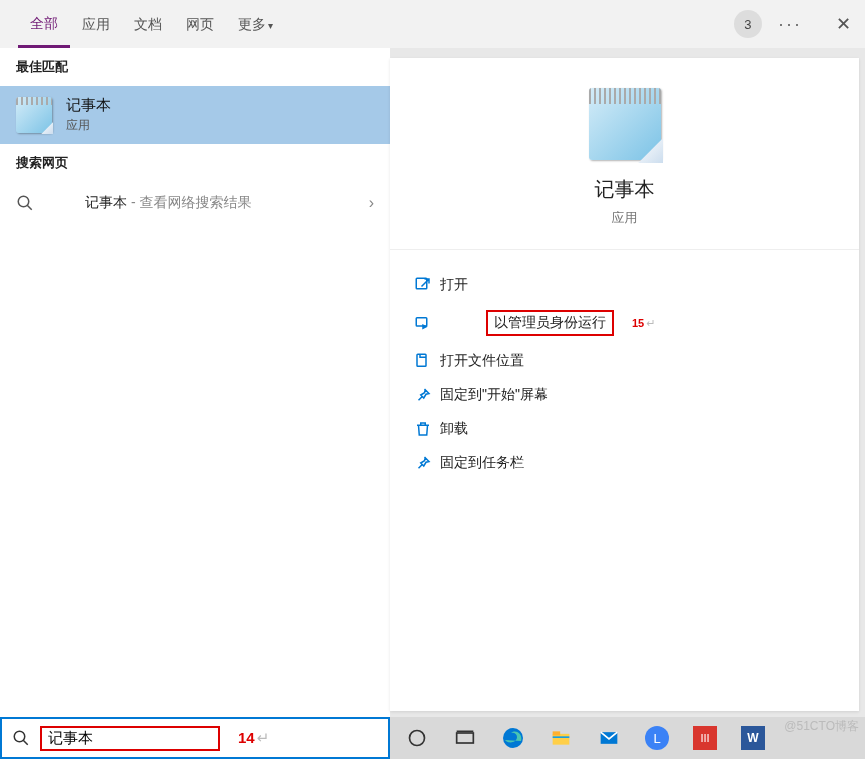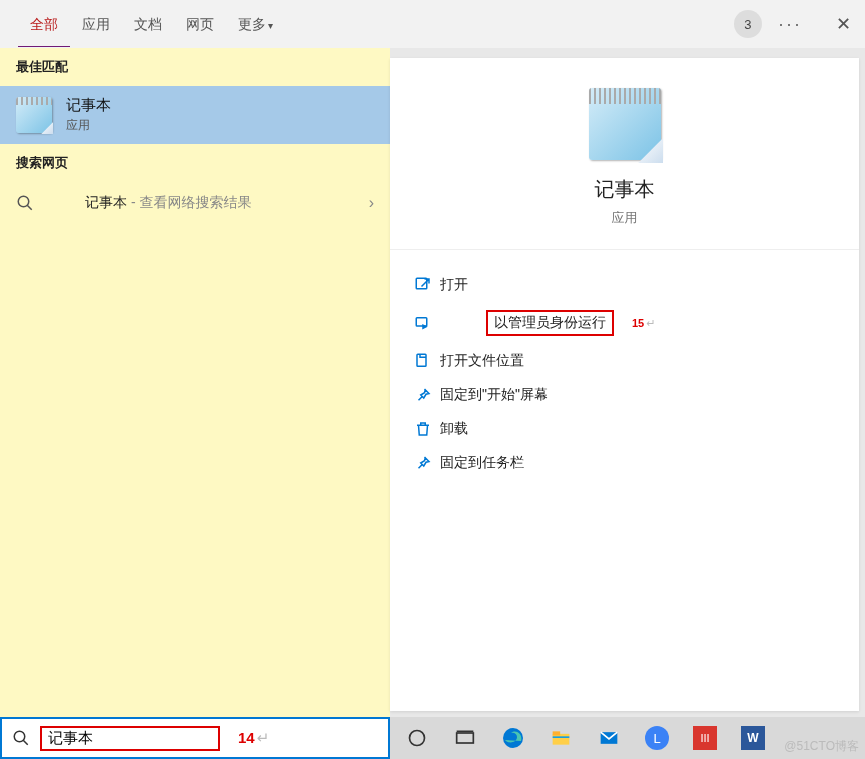--- a/index.html
+++ b/index.html
@@ -1,30 +1,30 @@
 <!DOCTYPE html>
 <html><head>
   <meta charset="utf-8">
   <style>
     * { margin: 0; padding: 0; box-sizing: border-box; font-family: "Microsoft YaHei", "Segoe UI", sans-serif; }
     body { width: 865px; height: 759px; background: #f2f2f2; overflow: hidden; position: relative; }
     
     
     .tabs-row { display: flex; align-items: center; height: 48px; padding-left: 18px; background: #f2f2f2; }
     .tab { padding: 14px 12px 12px; font-size: 14px; color: #555; cursor: pointer; }
-    .tab.active { color: #b91c1c; border-bottom: 1px solid #701a75; }
+    .tab.active { color: #701a75; border-bottom: 3px solid #701a75; }
     .dropdown-caret { margin-left: 2px; font-size: 10px; }
     .tabs-spacer { flex: 1; }
     .badge-circle { width: 28px; height: 28px; border-radius: 50%; background: #ddd; color: #444; font-size: 13px; display: flex; align-items: center; justify-content: center; margin-right: 16px; }
     .more-dots { font-size: 18px; color: #666; letter-spacing: 2px; margin-right: 20px; cursor: pointer; }
     .close-x { font-size: 18px; color: #555; padding: 6px 14px; cursor: pointer; }
     
     
     .content { display: flex; height: calc(100% - 48px - 42px); background: #e8e8e8; }
-    .left-pane { width: 390px; background: #fef9c3; }
+    .left-pane { width: 390px; background: #ffffff; }
     .right-pane { flex: 1; background: #fff; margin: 10px 6px 6px 0; box-shadow: 0 1px 3px rgba(0,0,0,0.1); display: flex; flex-direction: column; }
     
     .section-header { font-size: 13px; font-weight: 600; padding: 10px 16px; color: #222; }
     
     .result-row { display: flex; align-items: center; padding: 10px 16px; cursor: pointer; }
     .result-row.selected { background: #a5c9e8; }
     .result-icon { width: 36px; height: 36px; margin-right: 14px; display: flex; align-items: center; justify-content: center; }
     .result-labels { flex: 1; }
     .result-title { font-size: 15px; color: #111; }
     .result-sub { font-size: 12px; color: #555; margin-top: 2px; }
@@ -52,21 +52,21 @@
     .taskbar-region { position: absolute; bottom: 0; left: 0; right: 0; height: 42px; display: flex; align-items: stretch; }
     .search-box { flex: 0 0 390px; border: 2px solid #0078d4; background: #fff; display: flex; align-items: center; padding: 0 10px; }
     .search-glass { width: 18px; margin-right: 10px; color: #333; }
     .search-input-wrap { border: 2px solid #d00; padding: 2px 6px; display: flex; flex: 0 0 180px; }
     .search-input { border: none; outline: none; font-size: 15px; width: 100%; }
     .annotation-14 { color: #d00; font-weight: 700; margin-left: 18px; font-size: 15px; }
     .annotation-14::after { content: "↵"; color: #bbb; font-weight: 400; margin-left: 2px; }
     
     .taskbar { flex: 1; background: #d9d9d9; display: flex; align-items: center; padding-left: 14px; gap: 22px; }
     .task-icon { width: 26px; height: 26px; display: flex; align-items: center; justify-content: center; cursor: pointer; }
-    .watermark { position: absolute; right: 6px; bottom: 4px; font-size: 12px; color: #bbb; }
+    .watermark { position: absolute; right: 6px; bottom: 24px; font-size: 12px; color: #bbb; }
     
     
     .notepad-gfx { width: 100%; height: 100%; background: linear-gradient(135deg, #d4ecf8, #7cc3e6); border-radius: 3px; position: relative; box-shadow: 1px 1px 2px rgba(0,0,0,0.3); }
     .notepad-gfx::before { content: ""; position: absolute; top: 0; left: 0; right: 0; height: 22%; background: repeating-linear-gradient(90deg,#aaa 0 2px,transparent 2px 5px); border-radius: 3px 3px 0 0; }
     .notepad-gfx::after { content: ""; position: absolute; right: -4%; bottom: -4%; width: 35%; height: 35%; background: linear-gradient(135deg,#fff,#cde); clip-path: polygon(100% 0,0 100%,100% 100%); }
   </style>
 </head>
 <body>
 
 <div class="tabs-row">

